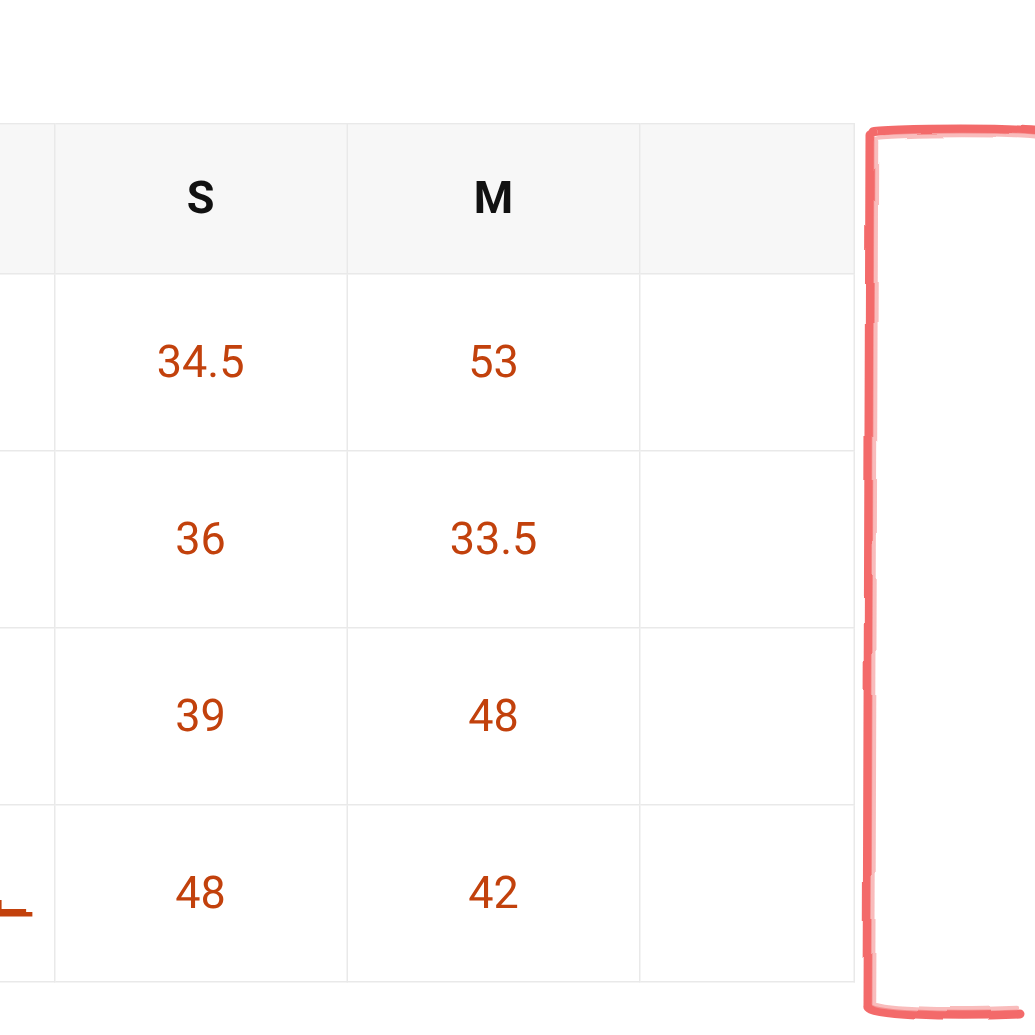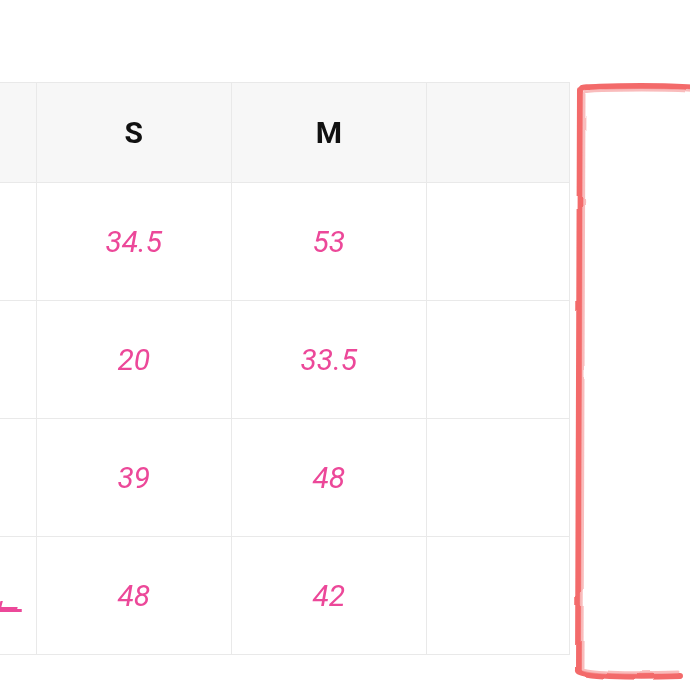--- a/index.html
+++ b/index.html
@@ -1,21 +1,21 @@
 <!DOCTYPE html>
 <html><head>
 <meta charset="utf-8">
 <style>
   * { box-sizing: border-box; margin: 0; padding: 0; }
   html, body { width: 690px; height: 690px; background: #ffffff; font-family: -apple-system, BlinkMacSystemFont, "Segoe UI", Roboto, sans-serif; overflow: hidden; }
   .canvas { position: relative; width: 690px; height: 690px; }
   .table { position: absolute; top: 82px; left: -120px; border-collapse: collapse; table-layout: fixed; }
   .table th, .table td { border: 1px solid #e9e9e9; text-align: center; vertical-align: middle; }
   .table th { background: #f7f7f7; font-weight: 700; font-size: 30px; color: #111; height: 100px; }
-  .table td { font-size: 30px; color: #ec4899; height: 118px; background: #fff; font-style: italic; }
+  .table td { font-size: 30px; color: #c2410c; height: 118px; background: #fff; }
   .col-label { width: 190px; }
   .col-size { width: 250px; }
   .col-extra { width: 200px; }
   .rowlabel-text { display: inline-block; text-decoration: underline; text-align: right; width: 100%; padding-right: 14px; font-size: 30px; }
   .annotation { position: absolute; pointer-events: none; }
   .annotation svg { display: block; }
 </style>
 </head>
 <body>
 
@@ -32,21 +32,21 @@
     </thead>
     <tbody>
       <tr>
         <td class="col-label"></td>
         <td class="col-size">34.5</td>
         <td class="col-size">53</td>
         <td class="col-extra"></td>
       </tr>
       <tr>
         <td class="col-label"></td>
-        <td class="col-size">20</td>
+        <td class="col-size">36</td>
         <td class="col-size">33.5</td>
         <td class="col-extra"></td>
       </tr>
       <tr>
         <td class="col-label"></td>
         <td class="col-size">39</td>
         <td class="col-size">48</td>
         <td class="col-extra"></td>
       </tr>
       <tr>

